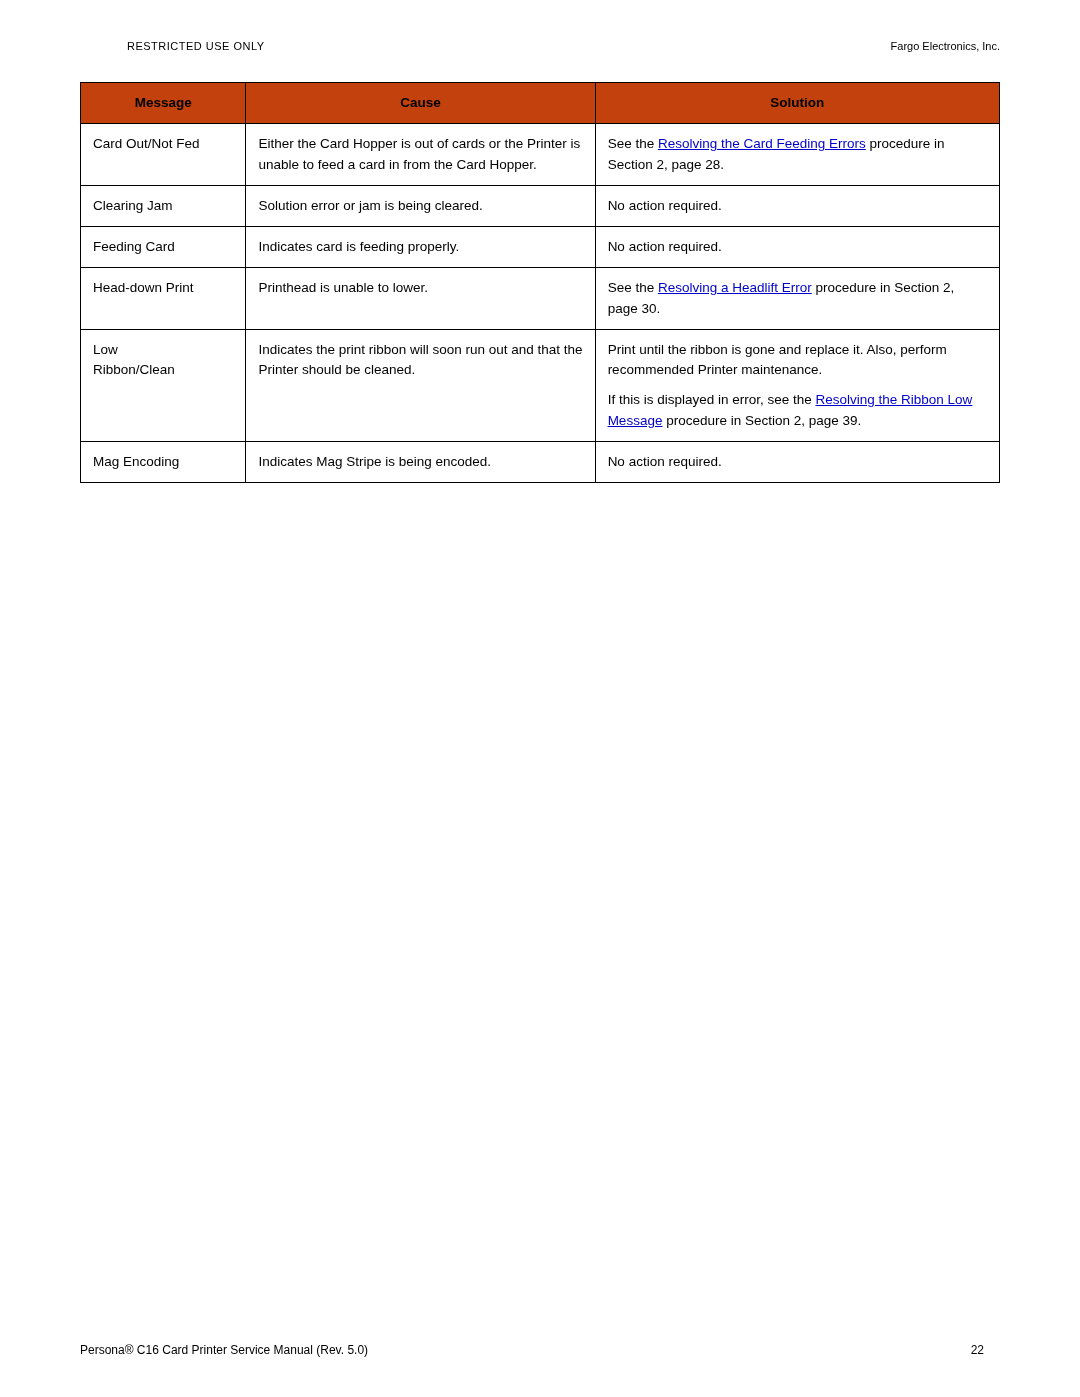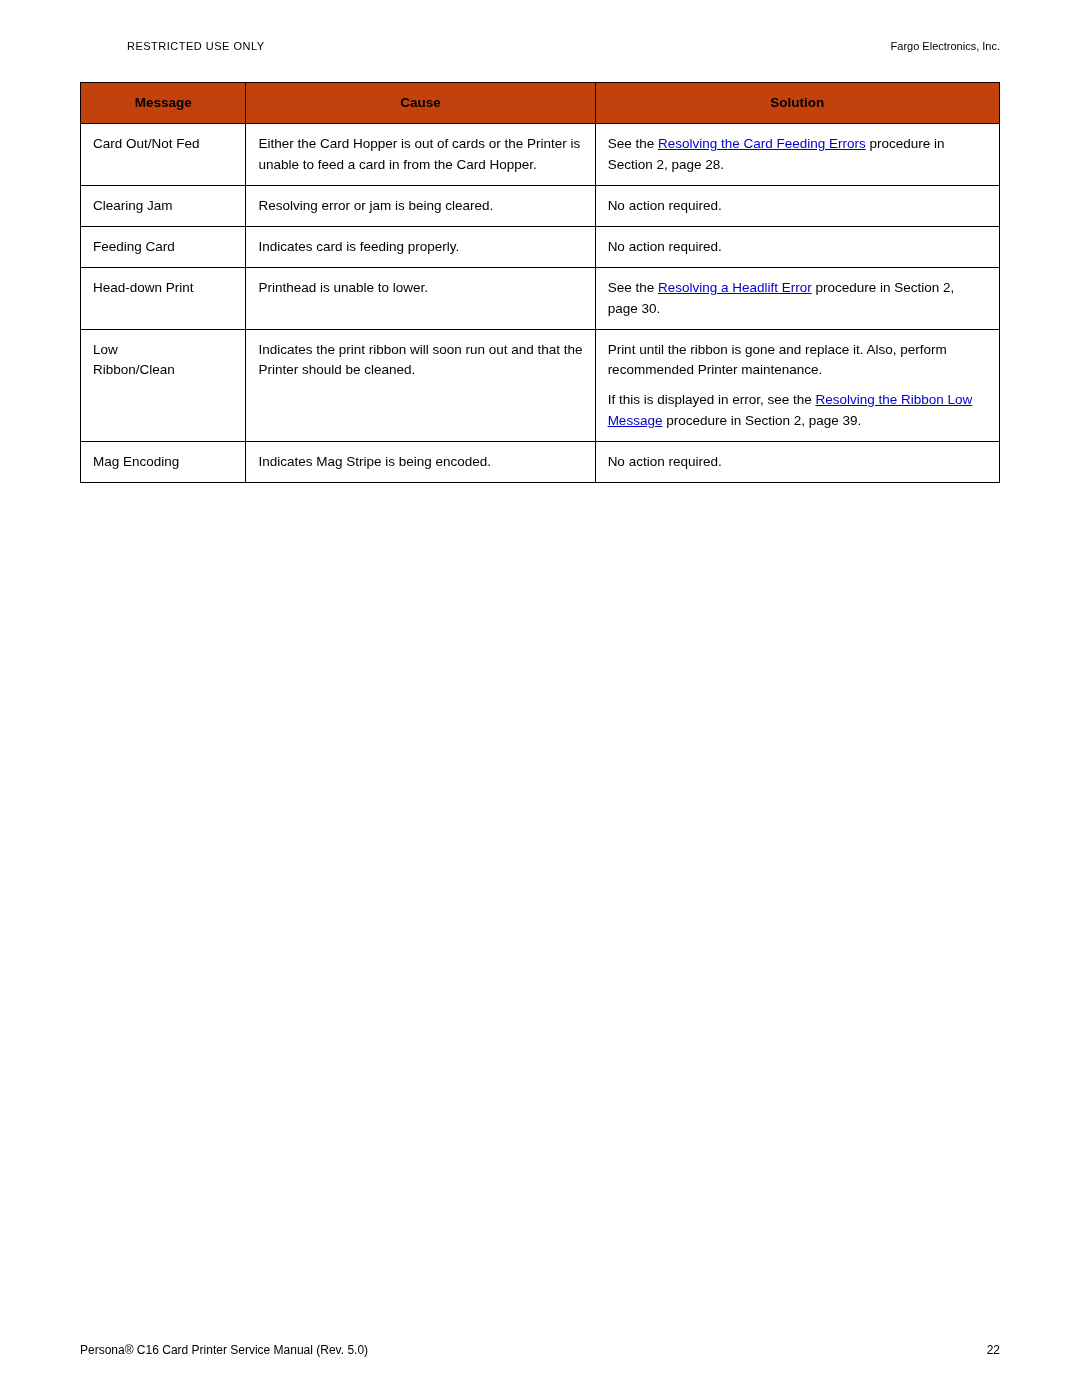--- a/index.html
+++ b/index.html
@@ -76,21 +76,21 @@
 
     a {
       color: #0000cc;
       text-decoration: underline;
     }
 
     .page-footer {
       position: absolute;
       bottom: 40px;
       left: 80px;
-      right: 80px;
+      right: 96px;
       display: flex;
       justify-content: space-between;
       font-size: 12px;
       color: #000;
     }
   </style>
 </head>
 <body>
 
 <div class="page-container">
@@ -115,21 +115,21 @@
       <tr>
         <td>Card Out/Not Fed</td>
         <td>Either the Card Hopper is out of cards or the Printer is unable to feed a card in from the Card Hopper.</td>
         <td>
           See the <a href="#">Resolving the Card Feeding Errors</a> procedure in Section 2, page 28.
         </td>
       </tr>
 
       <tr>
         <td>Clearing Jam</td>
-        <td>Resolving error or jam is being cleared.</td>
+        <td>Solution error or jam is being cleared.</td>
         <td>No action required.</td>
       </tr>
 
       <tr>
         <td>Feeding Card</td>
         <td>Indicates card is feeding properly.</td>
         <td>No action required.</td>
       </tr>
 
       <tr>

